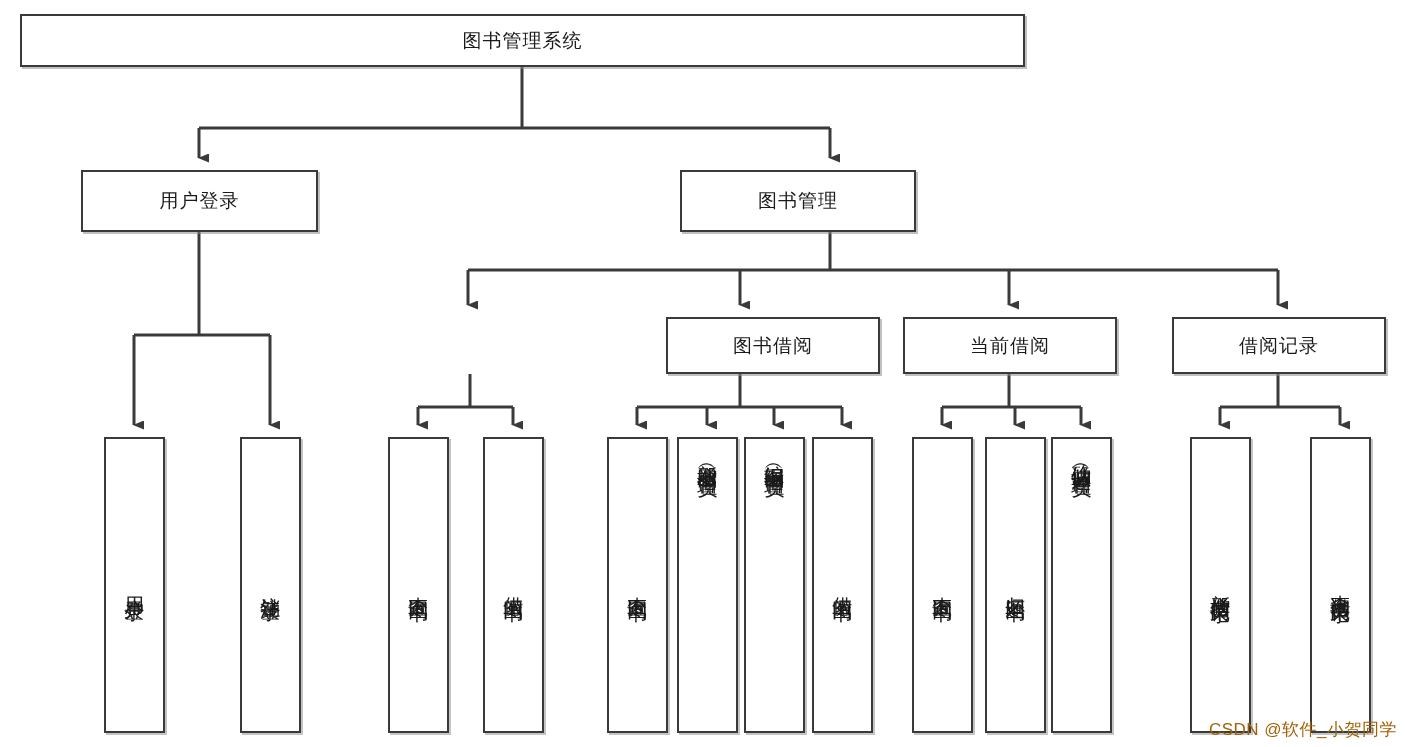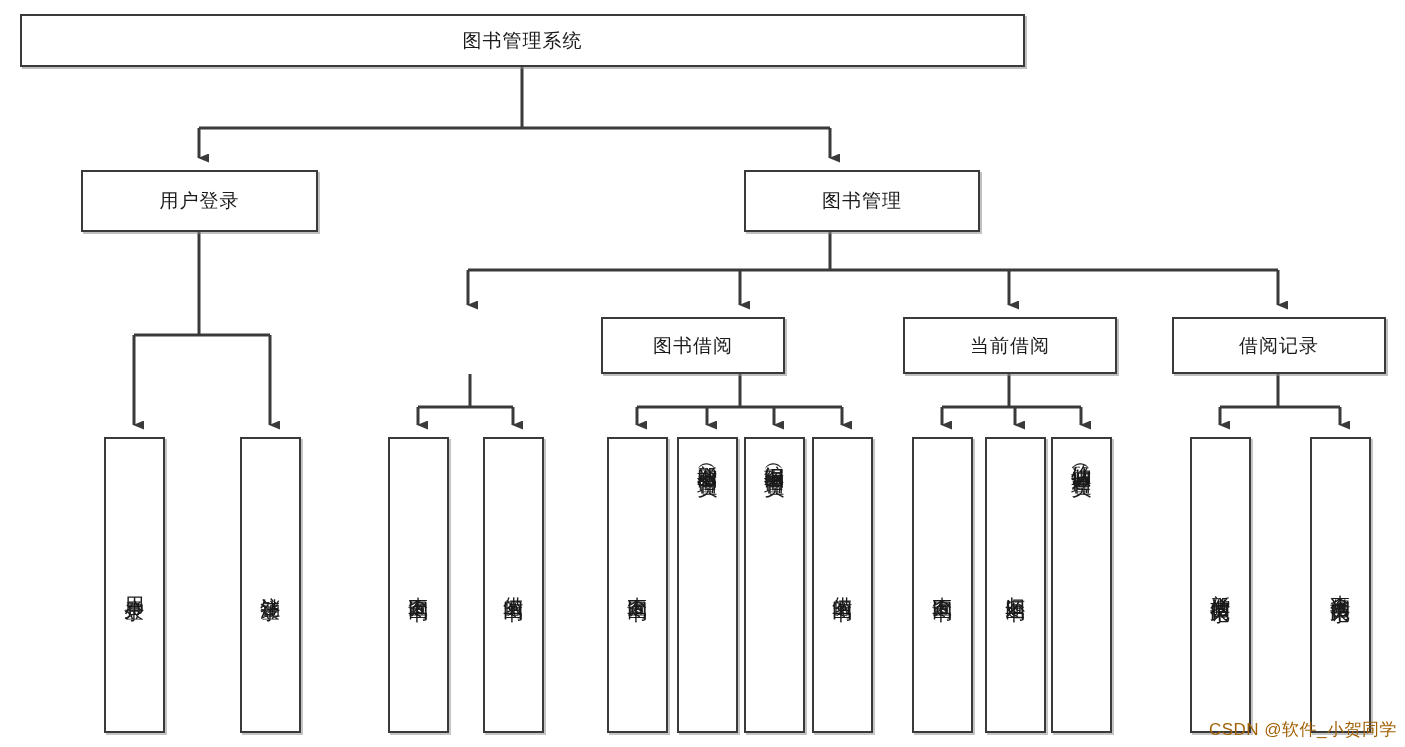--- a/index.html
+++ b/index.html
@@ -135,25 +135,25 @@
     </g>
   </svg>
 
   <div class="node-box" id="node-root" style="left: 20px; top: 14px; width: 1005px; height: 53px;">
     <span class="node-label">图书管理系统</span>
   </div>
 
   <div class="node-box" id="node-l2-0" style="left: 81px; top: 170px; width: 237px; height: 62px;">
     <span class="node-label">用户登录</span>
   </div>
-  <div class="node-box" id="node-l2-1" style="left: 744px; top: 170px; width: 236px; height: 62px;">
+  <div class="node-box" id="node-l2-1" style="left: 680px; top: 170px; width: 236px; height: 62px;">
     <span class="node-label">图书管理</span>
   </div>
 
-  <div class="node-box" id="node-l3-1" style="left: 601px; top: 317px; width: 184px; height: 57px;">
+  <div class="node-box" id="node-l3-1" style="left: 666px; top: 317px; width: 214px; height: 57px;">
     <span class="node-label">图书借阅</span>
   </div>
   <div class="node-box" id="node-l3-2" style="left: 903px; top: 317px; width: 214px; height: 57px;">
     <span class="node-label">当前借阅</span>
   </div>
   <div class="node-box" id="node-l3-3" style="left: 1172px; top: 317px; width: 214px; height: 57px;">
     <span class="node-label">借阅记录</span>
   </div>
 
   <div class="leaf-box centered" id="leaf-0" style="left: 104px; top: 437px; width: 61px; height: 296px;">

